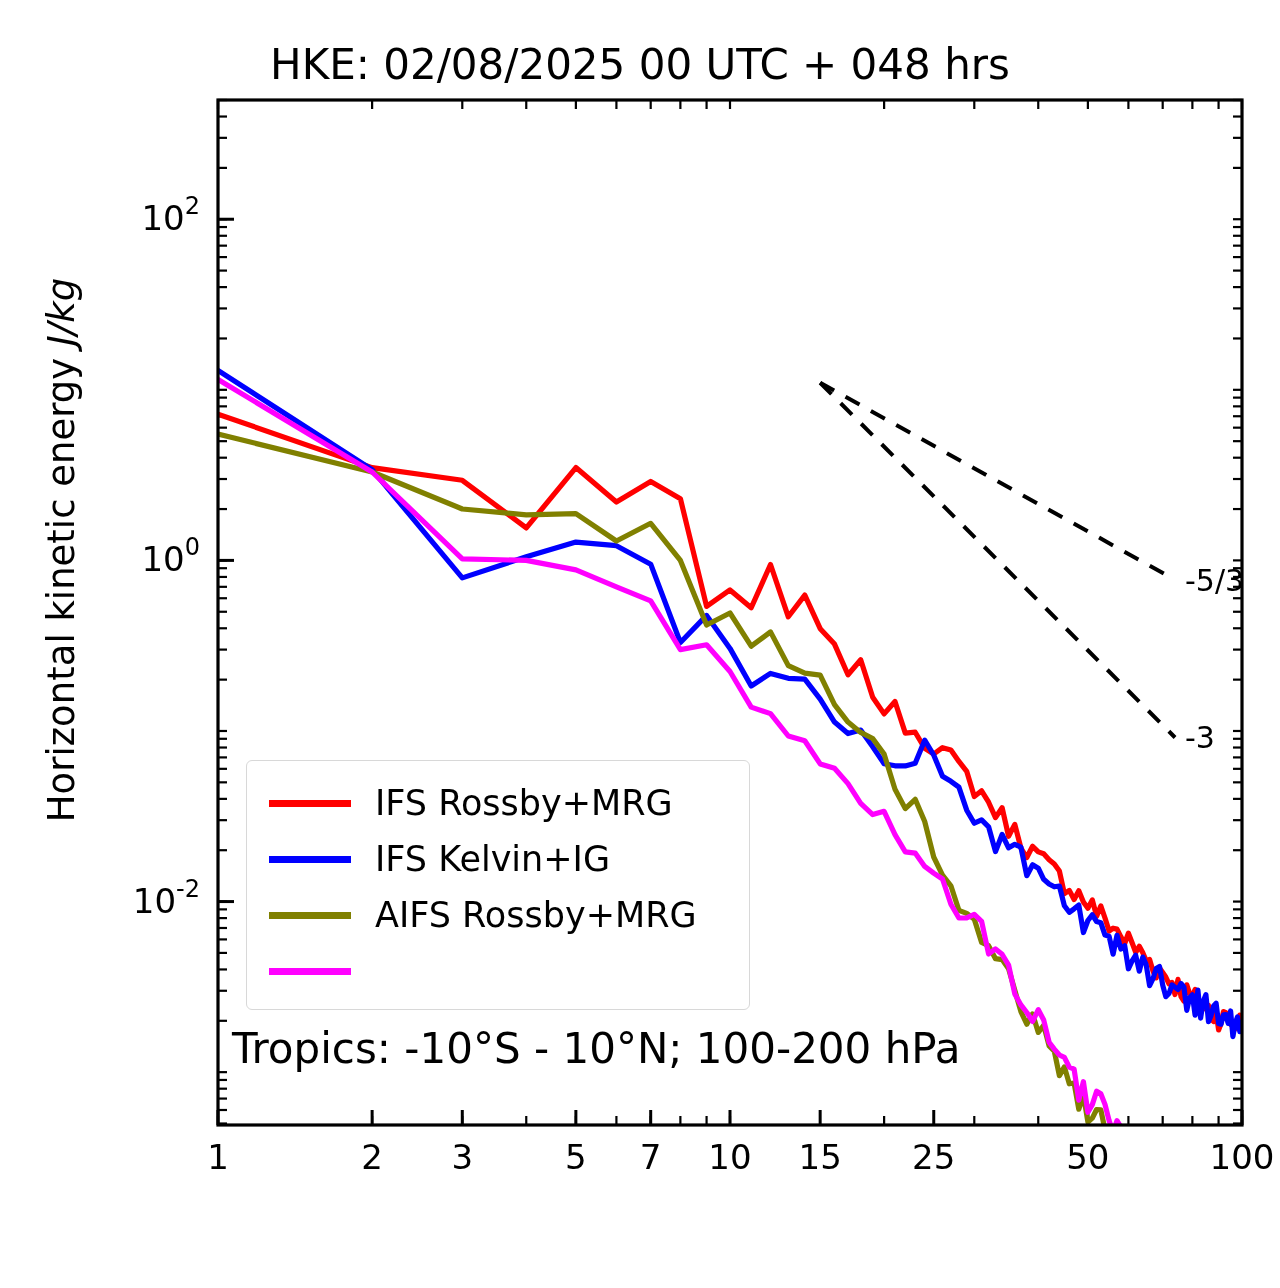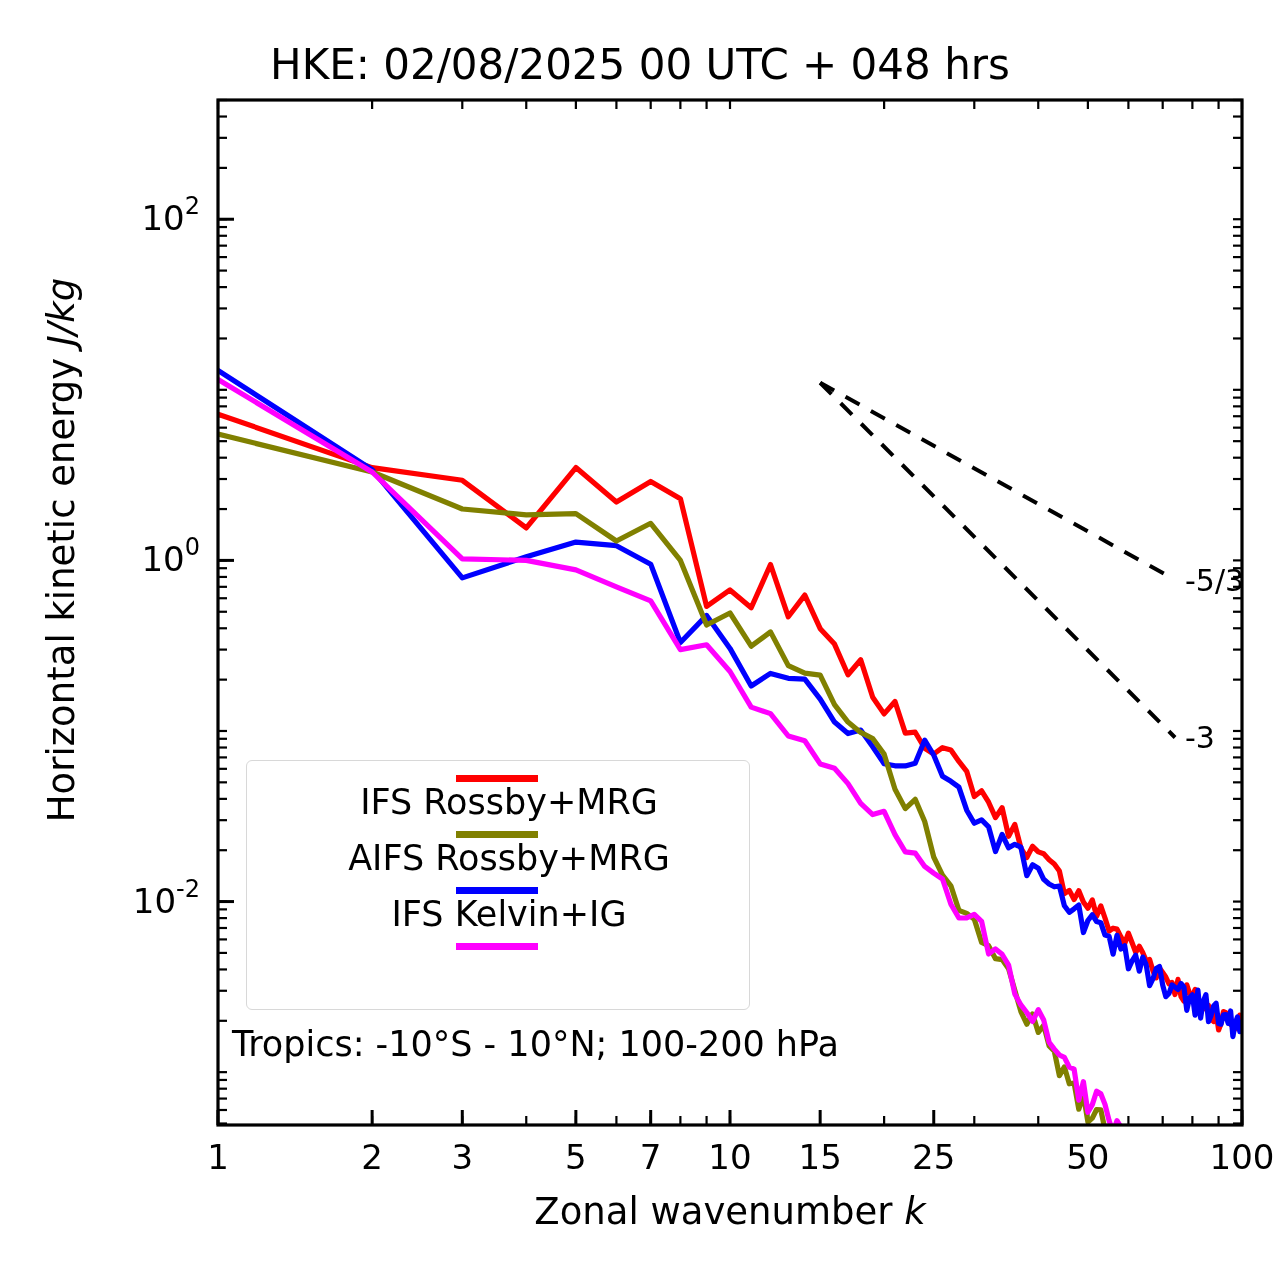--- a/index.html
+++ b/index.html
@@ -27,26 +27,26 @@
     position:absolute;left:218px;top:1190px;width:1024px;text-align:center;
     font-size:37px;white-space:nowrap;
   }
   #xlabel em{font-style:italic;}
 
   #legend-box{
     position:absolute;left:246px;top:760px;width:504px;height:250px;
     border:1.6px solid #d8d8d8;border-radius:6px;background:#fff;
     box-sizing:border-box;padding:14px 0 0 0;
   }
-  .legend-row{display:flex;align-items:center;height:56px;padding-left:22px;flex-direction:column;}
+  .legend-row{display:flex;align-items:center;height:56px;padding-left:22px;}
   .legend-swatch{width:82px;height:0;border-top:7px solid #000;margin-right:24px;}
   .legend-text{font-size:35px;color:#000;white-space:nowrap;}
 
   #annotation{
-    position:absolute;left:232px;top:1024px;font-size:35px;color:#000;white-space:nowrap;
+    position:absolute;left:232px;top:1024px;font-size:42px;color:#000;white-space:nowrap;
   }
   .slope-label{font-size:30px;fill:#000;}
 </style>
 </head>
 <body>
 
 <div id="figure">
 
   <div id="chart-title">HKE: 02/08/2025 00 UTC + 048 hrs</div>
 
@@ -250,37 +250,34 @@
         <text x="1185.0466405022598" y="748.4717566321514" class="slope-label">-3</text>
       </g>
 
     <rect x="218" y="100" width="1024" height="1025" fill="none" stroke="#000000" stroke-width="3.2"></rect>
   </svg>
 
   <div id="ylabel-wrap">
     <span>Horizontal kinetic energy </span><em>J/kg</em>
   </div>
 
-  <div id="xlabel">
-    <span>Zonal wavenumber </span><em>k</em>
-  </div>
 
   <div id="legend-box">
     <div class="legend-row">
       <span class="legend-swatch" style="border-top-color: rgb(255, 0, 0);"></span>
       <span class="legend-text">IFS Rossby+MRG</span>
     </div>
     <div class="legend-row">
+      <span class="legend-swatch" style="border-top-color: rgb(0, 0, 255);"></span>
+      <span class="legend-text">IFS Kelvin+IG</span>
+    </div>
+    <div class="legend-row">
       <span class="legend-swatch" style="border-top-color: rgb(128, 128, 0);"></span>
       <span class="legend-text">AIFS Rossby+MRG</span>
     </div>
     <div class="legend-row">
-      <span class="legend-swatch" style="border-top-color: rgb(0, 0, 255);"></span>
-      <span class="legend-text">IFS Kelvin+IG</span>
-    </div>
-    <div class="legend-row">
       <span class="legend-swatch" style="border-top-color: rgb(255, 0, 255);"></span>
     </div>
   </div>
 
   <div id="annotation">Tropics: -10°S - 10°N; 100-200 hPa</div>
 
 </div>
 
 </body></html>

